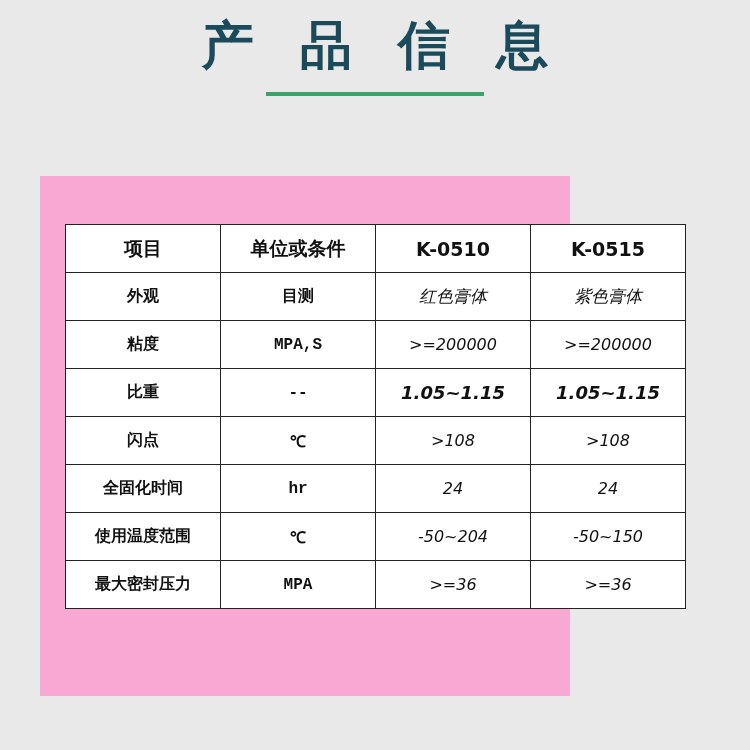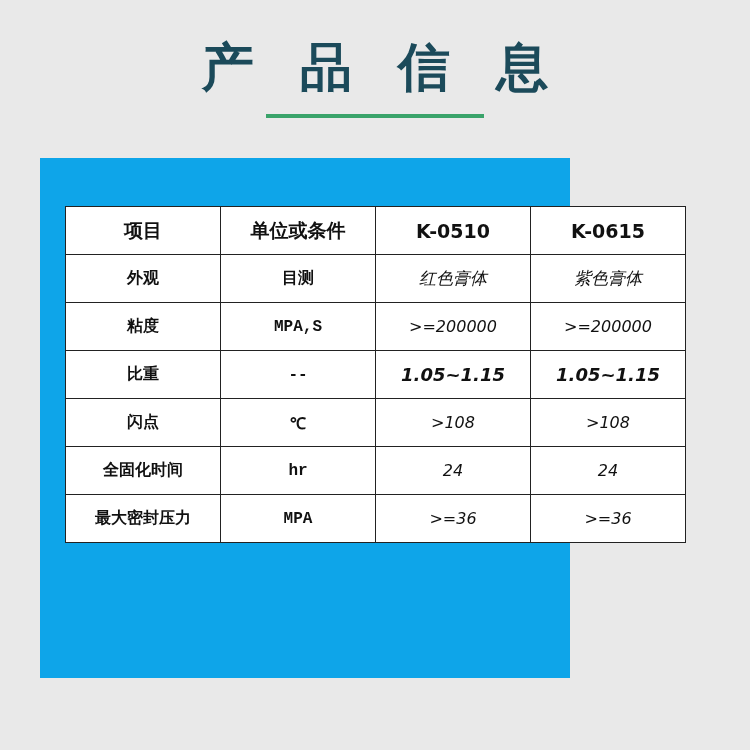--- a/index.html
+++ b/index.html
@@ -15,45 +15,45 @@
   }
   .page {
     position: relative;
     width: 750px;
     height: 750px;
     box-sizing: border-box;
   }
   .title-block {
     width: 100%;
     text-align: center;
-    padding-top: 38px;
+    padding-top: 16px;
   }
   .page-title {
     font-family: "DejaVu Sans", "Liberation Sans", sans-serif;
     font-size: 52px;
     font-weight: bold;
     color: #1b4a5a;
     letter-spacing: 14px;
     text-indent: 14px;
     line-height: 1.15;
     margin: 0;
   }
   .title-rule {
     width: 218px;
     height: 4px;
     background: #3aa36a;
     margin: 16px auto 0 auto;
   }
   .card {
     position: absolute;
     left: 40px;
-    top: 158px;
+    top: 176px;
     width: 530px;
     height: 520px;
-    background: #0ea5e9;
+    background: #f9a8d4;
     box-sizing: border-box;
   }
   .table-wrap {
     position: absolute;
     left: 25px;
     top: 48px;
     width: 620px;
   }
   table.spec {
     border-collapse: collapse;
@@ -122,21 +122,21 @@
           <col class="c1">
             <col class="c2">
             <col class="c3">
             <col class="c4">
         </colgroup>
         <tbody>
           <tr class="header-row">
             <td>项目</td>
             <td>单位或条件</td>
             <td>K-0510</td>
-            <td>K-0615</td>
+            <td>K-0515</td>
           </tr>
 
           <tr>
             <td class="item-cell">外观</td>
             <td class="unit-cell">目测</td>
             <td class="val-cell cjk">红色膏体</td>
             <td class="val-cell cjk">紫色膏体</td>
           </tr>
 
           <tr>
@@ -161,20 +161,26 @@
           </tr>
 
 
           <tr>
             <td class="item-cell">全固化时间</td>
             <td class="unit-cell">hr</td>
             <td class="val-cell">24</td>
             <td class="val-cell">24</td>
           </tr>
 
+          <tr>
+            <td class="item-cell">使用温度范围</td>
+            <td class="unit-cell">℃</td>
+            <td class="val-cell">-50~204</td>
+            <td class="val-cell">-50~150</td>
+          </tr>
 
           <tr>
             <td class="item-cell">最大密封压力</td>
             <td class="unit-cell">MPA</td>
             <td class="val-cell">&gt;=36</td>
             <td class="val-cell">&gt;=36</td>
           </tr>
         </tbody>
       </table>
     </div>

